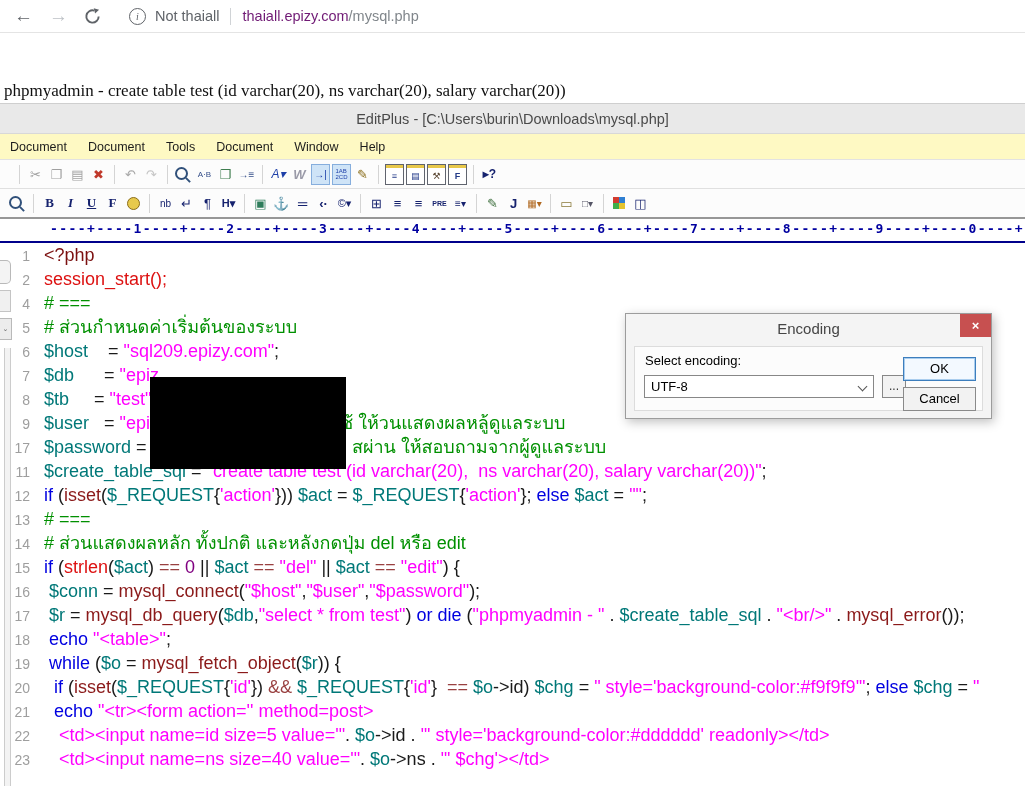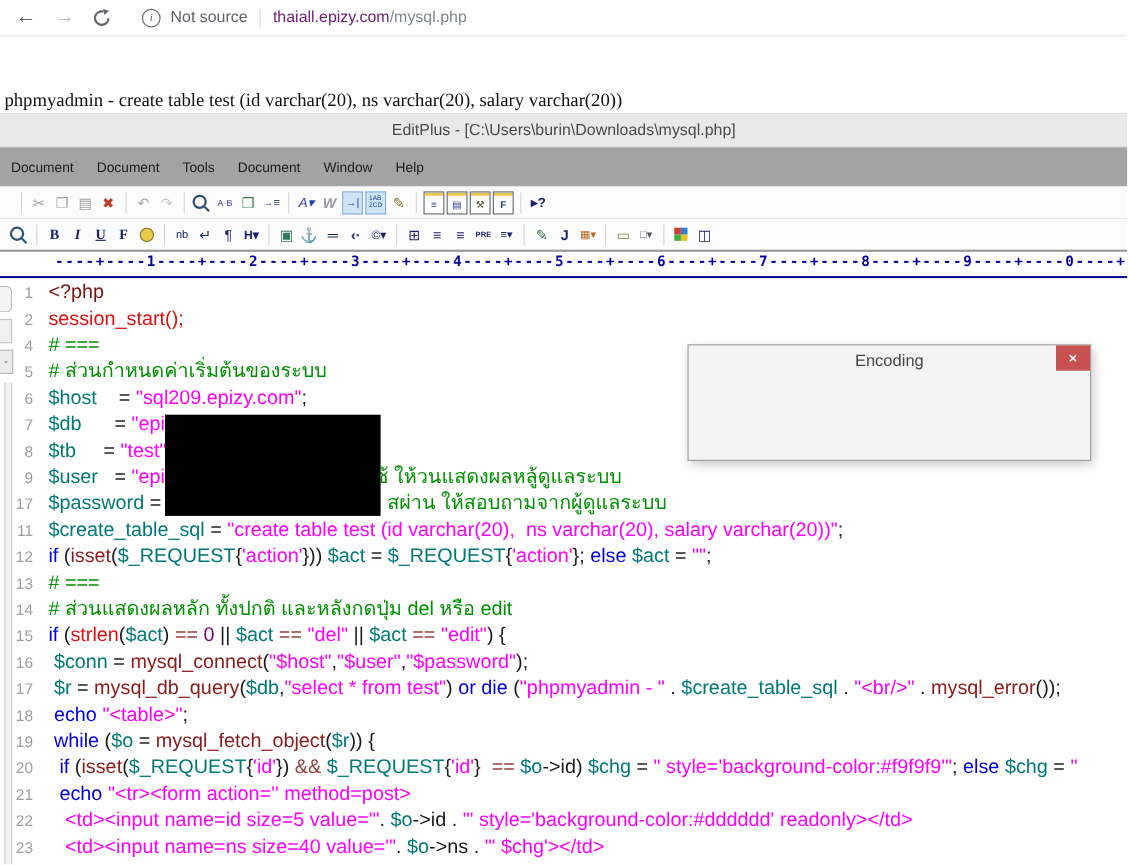--- a/index.html
+++ b/index.html
@@ -18,21 +18,21 @@
   .udiv{width:1px;height:17px;background:#d0d3d6;margin:0 11px;}
   .uhost{font-size:14.5px;color:#701a75;}
   .upath{font-size:14.5px;color:#80868b;}
   .bdoc{position:absolute;left:4px;top:38px;font-family:"Liberation Serif",serif;
         font-size:17px;color:#101010;line-height:21px;white-space:pre;}
   .redact-inline{display:inline-block;width:112px;height:15px;background:#000;vertical-align:-2px;}
   
   .ep{position:absolute;top:103px;left:0;right:0;bottom:0;border-top:1px solid #cfcfcf;}
   .ep-title{height:30px;background:#e9e9e9;border-bottom:1px solid #d8d8d8;text-align:center;
             line-height:30px;font-size:14.5px;color:#4a4a4a;box-sizing:border-box;}
-  .ep-menu{height:36px;display:flex;align-items:center;background:#a3a3a3;
+  .ep-menu{height:26px;display:flex;align-items:center;background:#fef9c3;
            border-bottom:1px solid #e2e2e2;font-size:12.5px;color:#1c1c1c;box-sizing:border-box;
            padding-left:2px;}
   .mitem{padding:2px 8px;margin-right:5px;}
   .tb{height:29px;display:flex;align-items:center;background:#fcfcfc;
       border-bottom:1px solid #e0e0e0;box-sizing:border-box;padding-left:14px;}
   .tb.tb2{height:30px;border-bottom:2px solid #979797;padding-left:7px;}
   .ticon{width:19px;height:21px;margin:0 1px;display:flex;align-items:center;justify-content:center;
          font-size:13px;color:#334d88;box-sizing:border-box;}
   .ticon.on{background:#cfe4f7;border:1px solid #86aedd;}
   .ticon.win{border:1px solid #60646e;background:#fff;box-shadow:inset 0 3px 0 #e8c84a;
@@ -93,21 +93,21 @@
   <div class="btop">
     <span class="navbtn">←</span>
     <span class="navbtn fwd">→</span>
     <span class="reload">
       <svg width="17" height="17" viewBox="0 0 16 16">
         <path d="M13.8 8 A5.8 5.8 0 1 1 9.6 2.4" fill="none" stroke="#5f6368" stroke-width="1.8"></path>
         <path d="M9.2 0.2 L14.2 1.6 L10.4 5.2 Z" fill="#5f6368"></path>
       </svg>
     </span>
     <span class="siteinfo">i</span>
-    <span class="sec">Not source</span>
+    <span class="sec">Not thaiall</span>
     <span class="udiv"></span>
     <span class="uhost">thaiall.epizy.com</span>
     <span class="upath">/mysql.php</span>
   </div>
 
   <div class="bdoc">
     <div>phpmyadmin - create table test (id varchar(20), ns varchar(20), salary varchar(20))</div>
     <div><span>Table 'epiz_</span><span class="redact-inline"></span><span>_test.test' doesn't exist</span></div>
   </div>
 
@@ -311,15 +311,25 @@
     <div class="lfrag2"></div>
     <div class="lfrag3">⌄</div>
     <div class="ltrack"></div>
   </div>
 
   <div class="redact-code"></div>
 
   <div class="dlg">
     <div class="dlg-title">Encoding</div>
     <div class="dlg-close">×</div>
+    <div class="dlg-panel">
+      <div class="dlg-label">Select encoding:</div>
+      <div class="combo">
+        <span>UTF-8</span>
+        <span class="combo-chev"></span>
+      </div>
+      <div class="browse">...</div>
+      <div class="btn ok">OK</div>
+      <div class="btn cancel">Cancel</div>
+    </div>
   </div>
 
 </div>
 
 </body></html>

